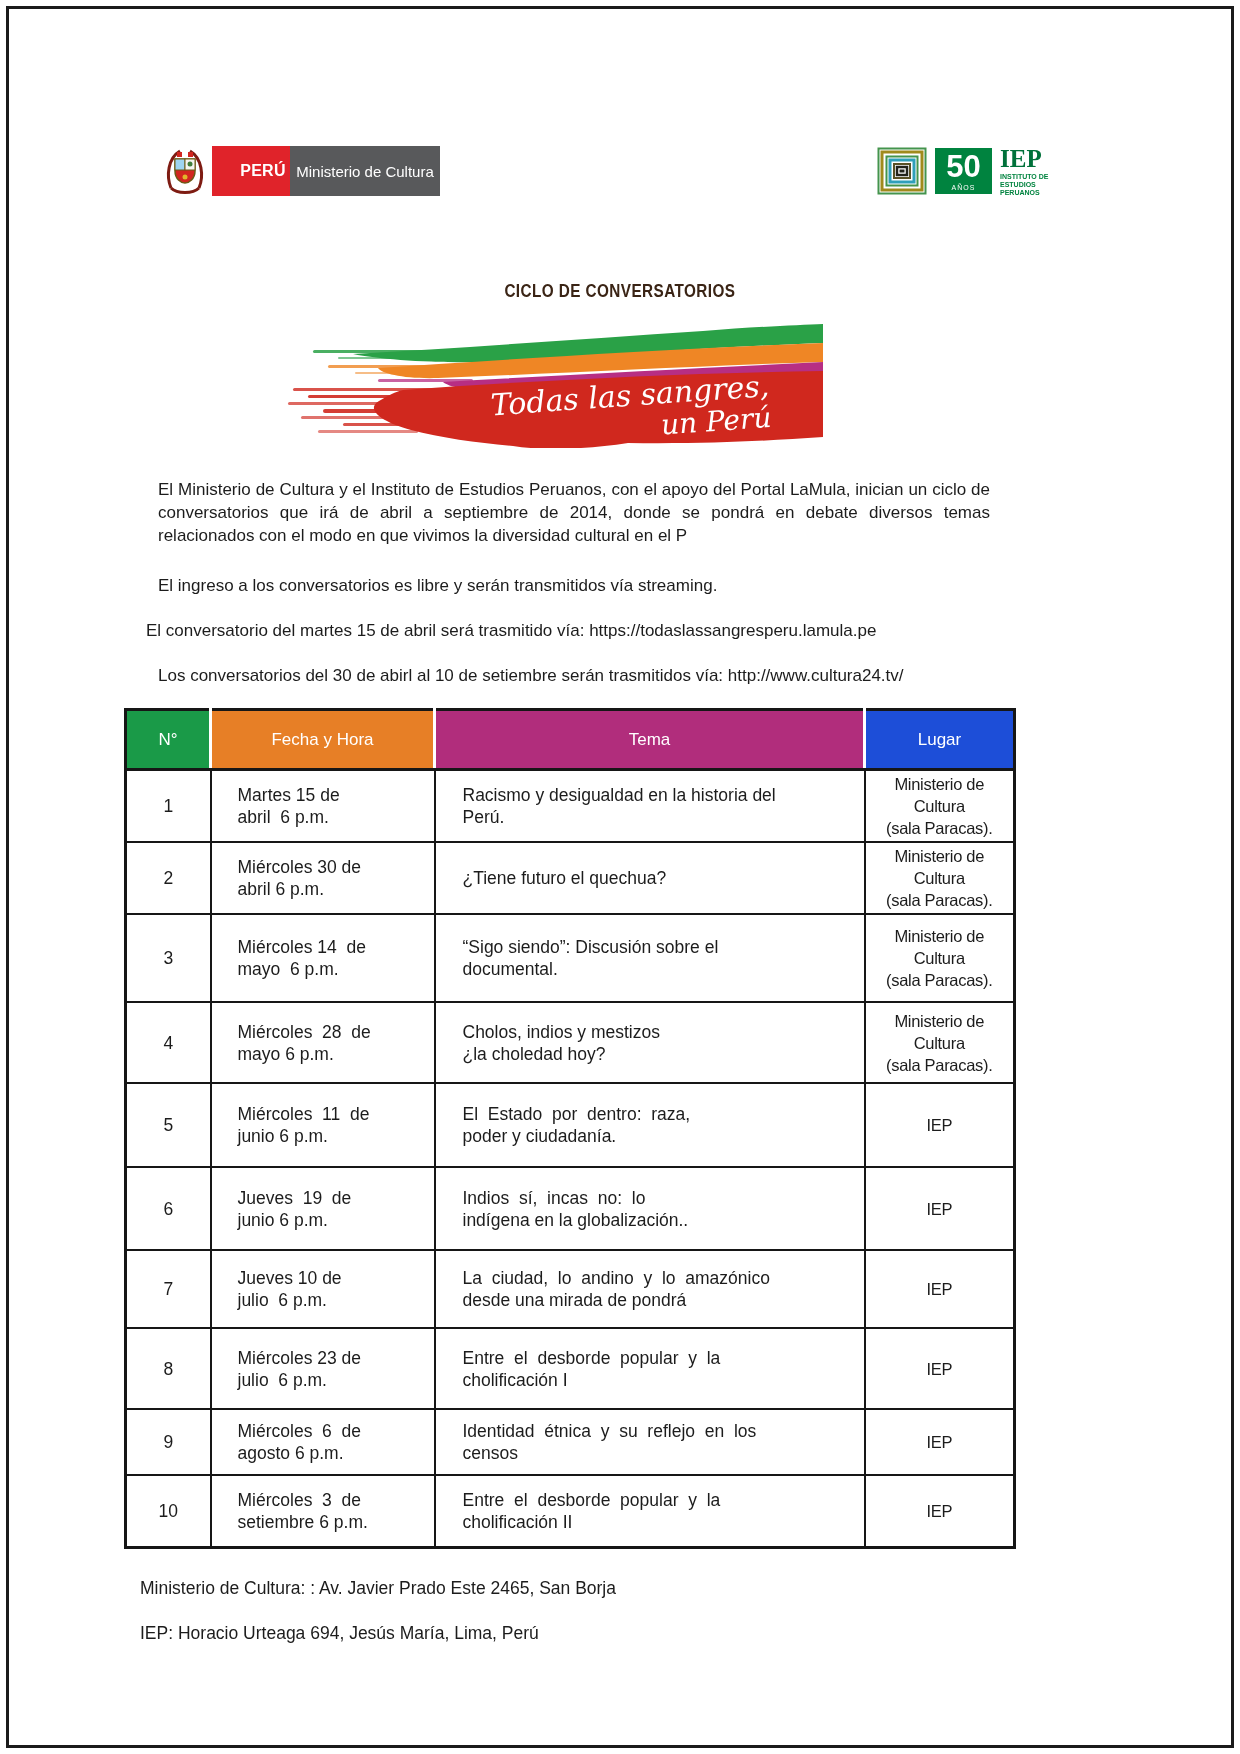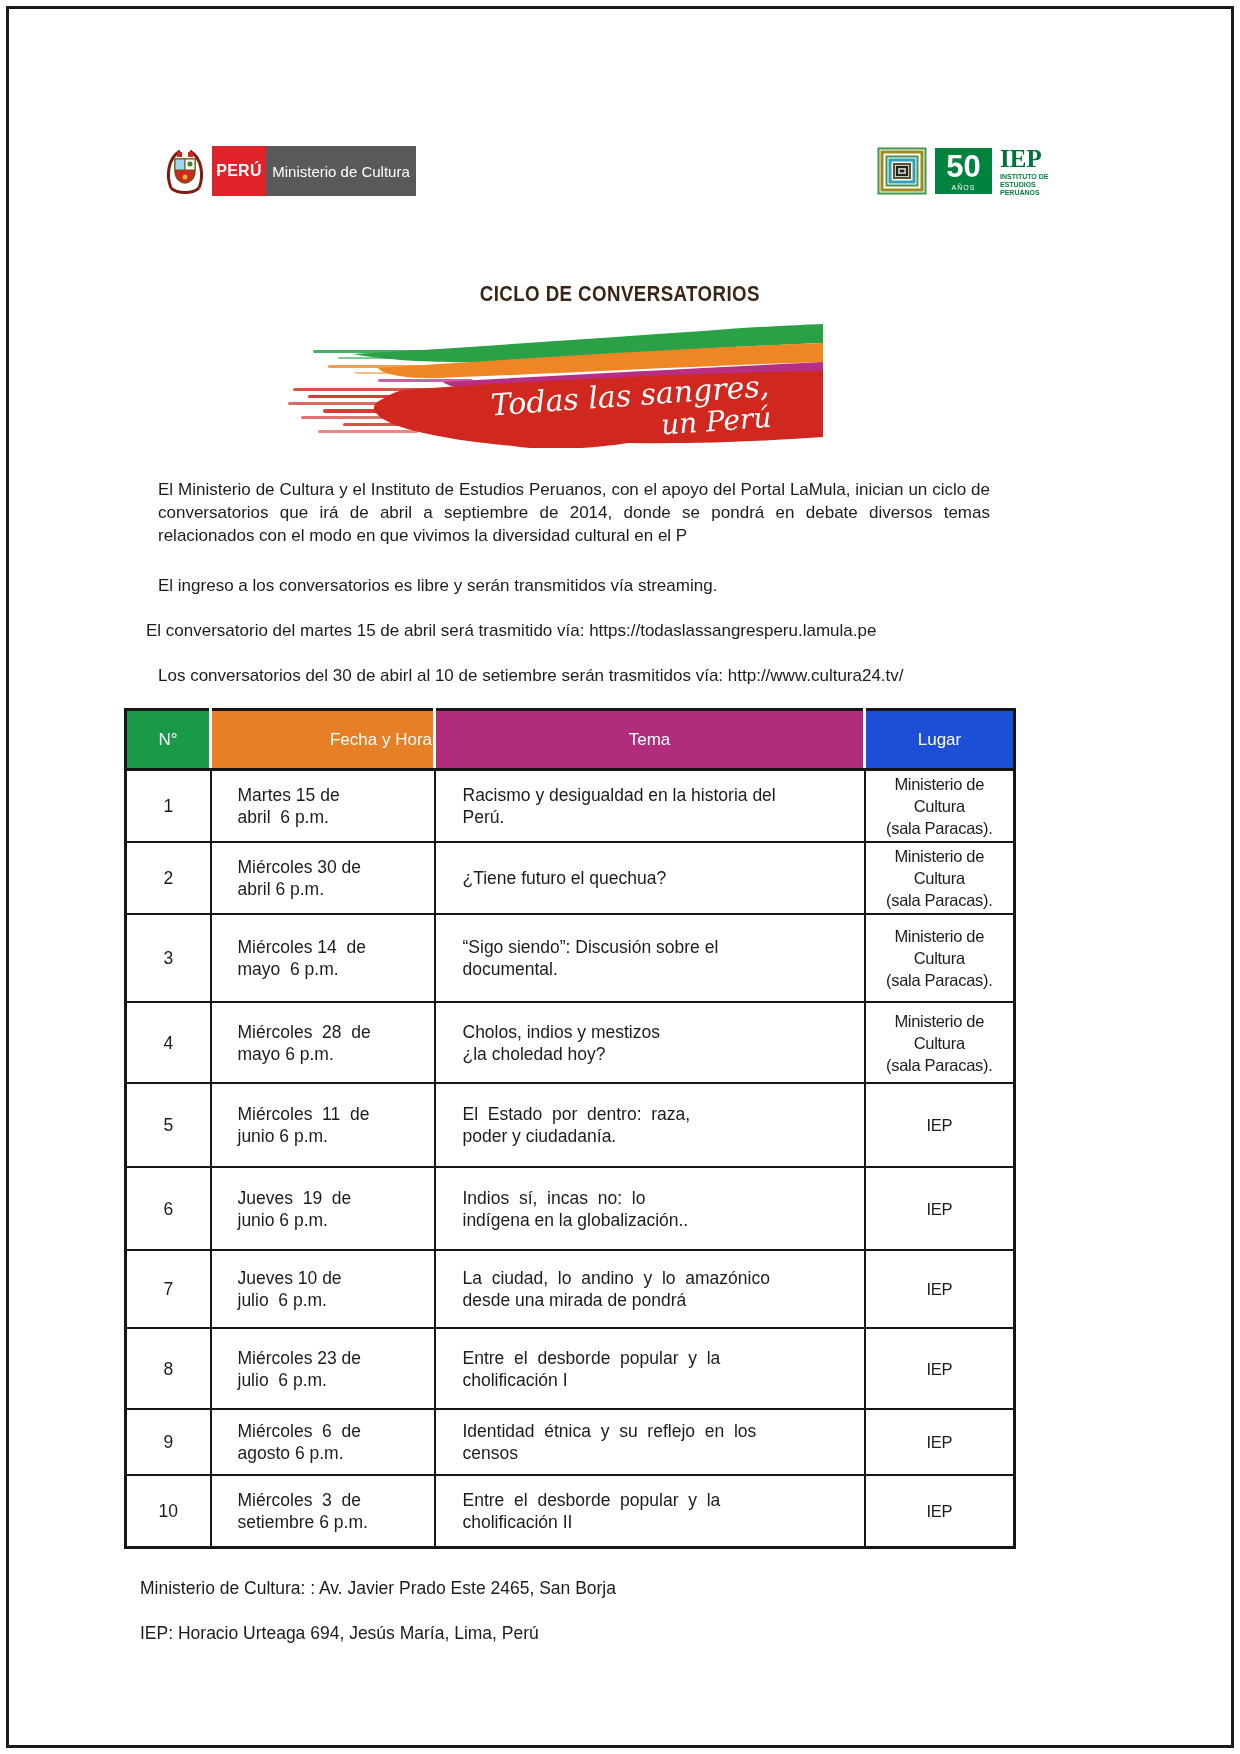--- a/index.html
+++ b/index.html
@@ -6,56 +6,56 @@
   body{
     width:1240px;height:1754px;position:relative;background:#ffffff;
     font-family:"Liberation Sans",sans-serif;color:#1c1c1c;overflow:hidden;
   }
   .frame{position:absolute;inset:6px;border:3px solid #1b1b1b;pointer-events:none;}
 
   
   .logo-ministerio{position:absolute;left:165px;top:146px;height:50px;display:flex;align-items:stretch;}
   .coat{width:40px;height:50px;margin-right:7px;}
   .peru-box{width:54px;background:#e0232a;color:#fff;display:flex;align-items:center;justify-content:center;
-    font-weight:bold;font-size:16px;letter-spacing:.3px;}
+    font-weight:bold;font-size:16px;letter-spacing:.3px;padding-left:24px;}
   .ministry-box{width:150px;background:#58595b;color:#fff;display:flex;align-items:center;justify-content:center;
     font-size:15px;}
   .logo-iep{position:absolute;left:877px;top:146px;height:50px;display:flex;align-items:center;}
   .textile{width:50px;height:48px;margin-right:8px;}
   .box50{width:57px;height:46px;background:#00833f;color:#fff;text-align:center;margin-right:8px;
     display:flex;flex-direction:column;justify-content:center;line-height:1;}
   .box50 .big{font-size:31px;font-weight:bold;}
   .box50 .small{font-size:7px;letter-spacing:1px;margin-top:2px;}
   .iep-text{display:flex;flex-direction:column;justify-content:center;line-height:1;}
   .iep-acronym{font-family:"Liberation Serif",serif;font-weight:bold;font-size:25px;color:#00713a;}
   .iep-name{width:58px;font-size:7px;line-height:8px;color:#00833f;font-weight:bold;margin-top:2px;}
 
   
   .doc-title{position:absolute;top:281px;left:0;width:100%;text-align:center;
-    color:#3a2415;font-size:22px;font-weight:bold;}
+    color:#3a2415;font-size:18px;font-weight:bold;}
   .doc-title span{display:inline-block;transform:scaleX(.85);letter-spacing:.5px;}
 
   
   .banner{position:absolute;left:283px;top:310px;width:540px;height:138px;}
 
   
   .intro p{position:absolute;margin:0;font-size:17px;line-height:23px;}
   .p1{left:158px;top:478px;width:832px;text-align:justify;}
   .p2{left:158px;top:574px;white-space:nowrap;}
   .p3{left:146px;top:619px;white-space:nowrap;}
   .p4{left:158px;top:664px;white-space:nowrap;}
 
   
   .table-wrap{position:absolute;left:124px;top:708px;}
   table{border-collapse:collapse;border:3px solid #161616;table-layout:fixed;width:889px;}
   col.c-n{width:85px;}col.c-fecha{width:224px;}col.c-tema{width:430px;}col.c-lugar{width:150px;}
   th{height:55px;color:#fff;font-weight:400;font-size:17px;text-align:center;
      border-left:3px solid #ffffff;border-bottom:3px solid #161616;}
   th:first-child{border-left:none;}
-  .h-n{background:#1a9a48;}.h-fecha{background:#e77f26;text-align:right;}.h-tema{background:#b12d7c;}.h-lugar{background:#1d4ed8;}
+  .h-n{background:#1a9a48;}.h-fecha{background:#e77f26;}.h-tema{background:#b12d7c;}.h-lugar{background:#1d4ed8;}
   td{border:2px solid #161616;font-size:17.5px;line-height:22px;vertical-align:middle;white-space:pre-wrap;}
   td.n{text-align:center;}
   td.fecha{padding:6px 8px 6px 26px;}
   td.tema{padding:6px 14px 6px 27px;}
   td.lugar{text-align:center;font-size:16.5px;letter-spacing:-.3px;padding:2px;}
   tbody tr:nth-child(1){height:67px;}
   tbody tr:nth-child(2){height:67px;}
   tbody tr:nth-child(3){height:88px;}
   tbody tr:nth-child(4){height:81px;}
   tbody tr:nth-child(5){height:84px;}

